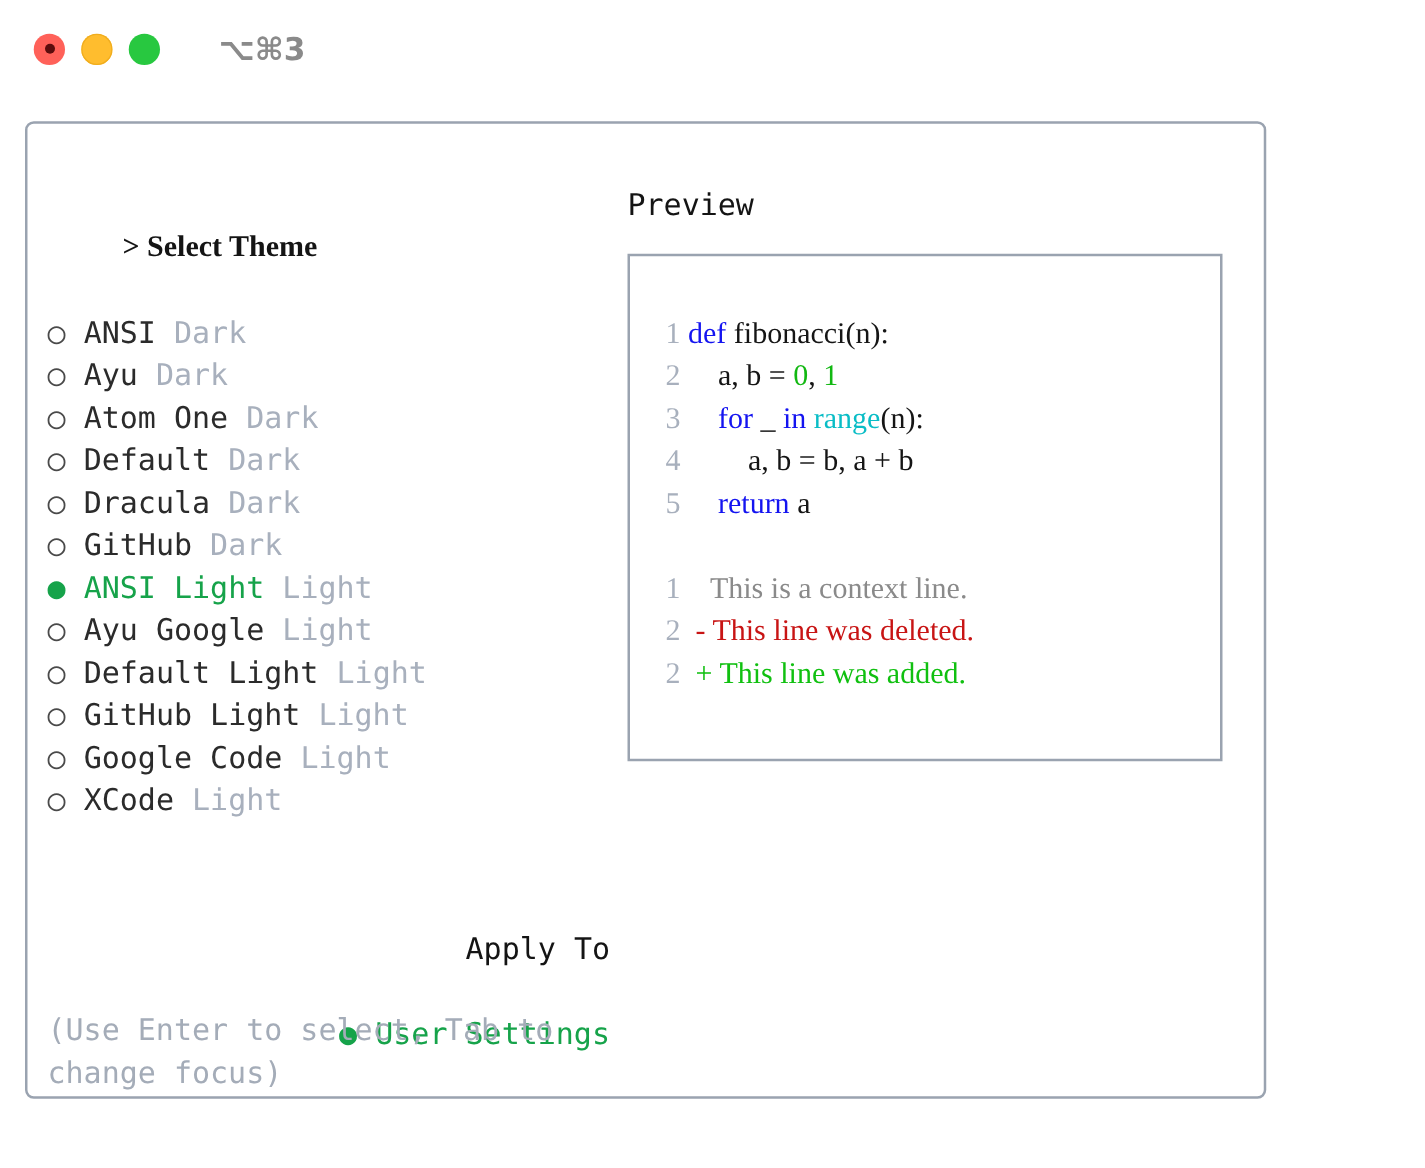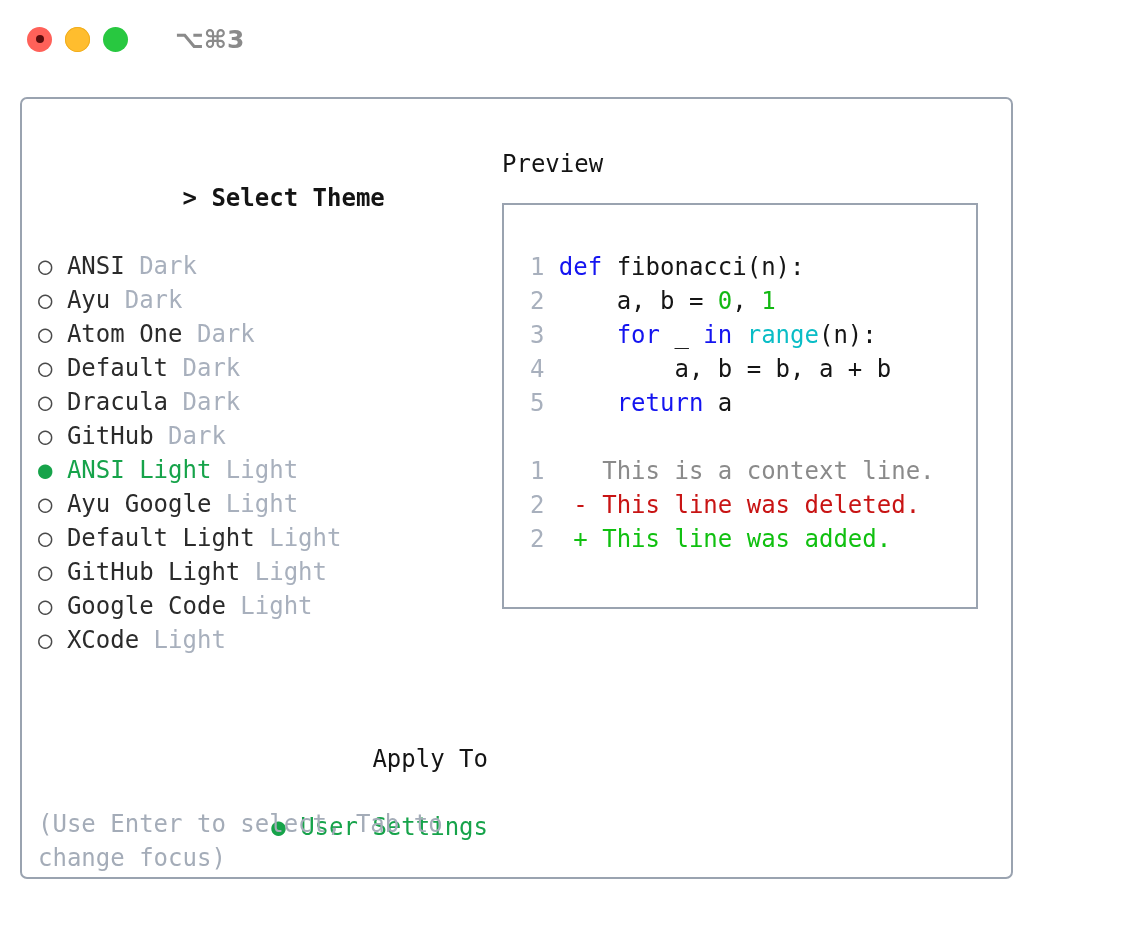--- a/index.html
+++ b/index.html
@@ -93,20 +93,21 @@
   }
 
   .section-header {
     font-size: 24px;
     line-height: 34px;
     color: #141414;
     white-space: pre;
   }
   .section-header.focused {
     font-weight: bold;
+    font-family: Liberation Serif, serif;
   }
   .section-header .caret {
     color: #141414;
   }
 
   .opt-row {
     font-size: 24px;
     line-height: 34px;
     color: #2b2b2b;
     white-space: pre;
@@ -164,21 +165,21 @@
     height: 406px;
     border: 2px solid #9aa3b0;
     background: #ffffff;
   }
   .code-body {
     padding: 45px 0 0 14px;
     font-size: 24px;
     line-height: 34px;
     white-space: pre;
   }
-  .code-line { white-space: pre; }
+  .code-line { white-space: pre; font-family: Liberation Serif, serif; }
   .ln {
     display: inline-block;
     width: 1.1em;
     text-align: right;
     color: #a8b0bd;
   }
 
   
   .tok-kw   { color: #1414f0; }
   .tok-fn   { color: #0abdc6; }

